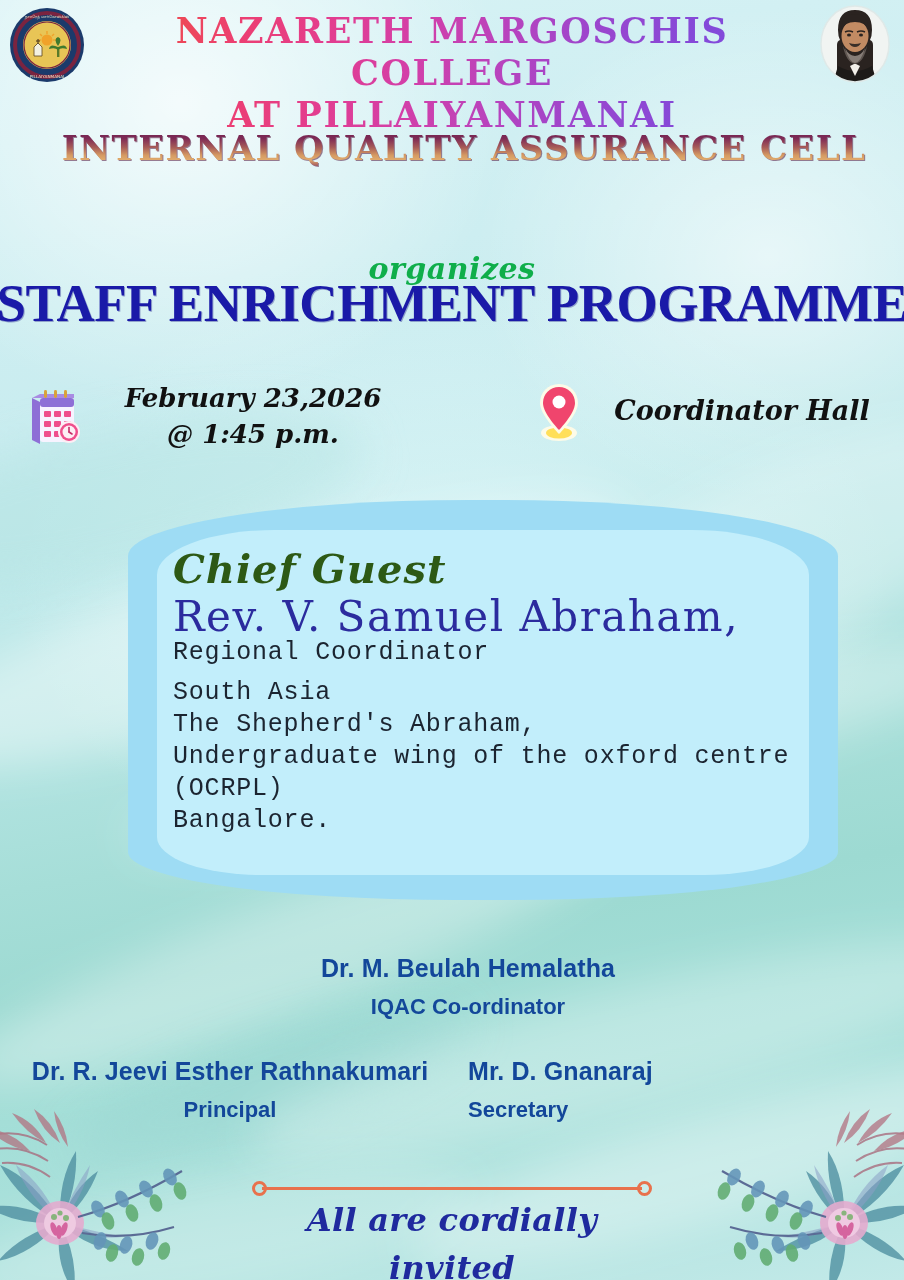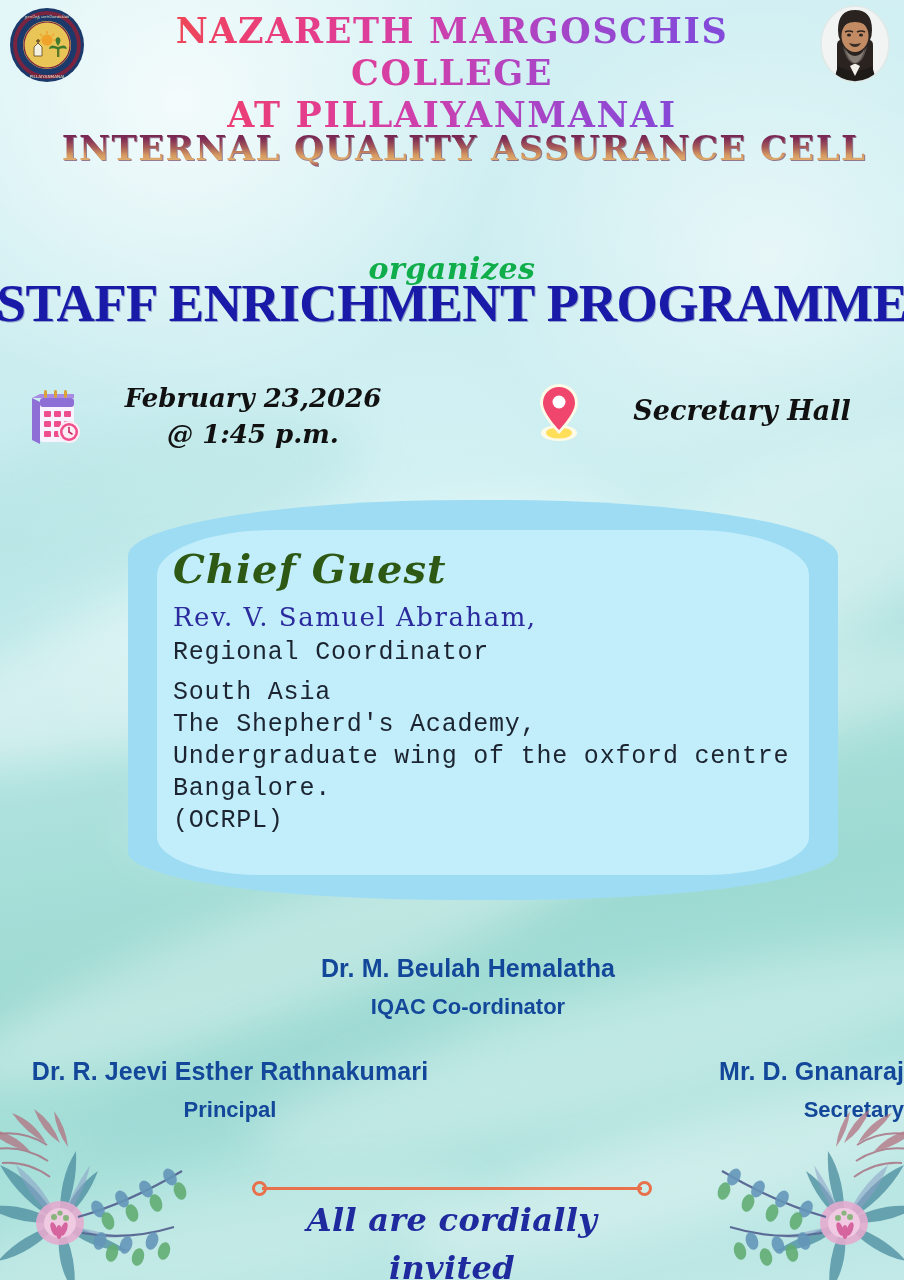--- a/index.html
+++ b/index.html
@@ -224,21 +224,21 @@
     font-style: italic;
     font-weight: bold;
     font-size: 40px;
     line-height: 50px;
     color: #2d5915;
     letter-spacing: 1px;
   }
   .guest-name {
     margin-top: 4px;
     font-family: "DejaVu Serif", serif;
-    font-size: 26px;
+    font-size: 42px;
     line-height: 38px;
     color: #2b2b9e;
     letter-spacing: 1.5px;
   }
   .guest-lines {
     margin-top: 1px;
     font-family: Liberation Mono, monospace;
     font-size: 25px;
     line-height: 32px;
     color: #1b2430;
@@ -258,24 +258,24 @@
   }
   .sig-left {
     position: absolute;
     left: 0;
     top: 1055px;
     width: 460px;
     text-align: center;
   }
   .sig-right {
     position: absolute;
-    right: 0;
+    right: 16px;
     top: 1055px;
     width: 420px;
-    text-align: right;
+    text-align: left;
   }
   .sig-name {
     font-family: "Liberation Sans", sans-serif;
     font-weight: bold;
     font-size: 25px;
     line-height: 33px;
     color: #13479a;
     letter-spacing: 0.1px;
   }
   .sig-role {
@@ -453,34 +453,34 @@
   <div class="venuewrap">
     <div class="pin-icon">
       <svg viewBox="0 0 58 64" width="58" height="64">
         <ellipse cx="29" cy="55" rx="18" ry="8" fill="#fdfbe8"></ellipse>
         <ellipse cx="29" cy="55" rx="13" ry="5.5" fill="#ffdf59"></ellipse>
         <path d="M29 6 C18 6 10 14.5 10 25 C10 37 29 56 29 56 C29 56 48 37 48 25 C48 14.5 40 6 29 6 Z" fill="#fdfbe8"></path>
         <path d="M29 9 C19.8 9 13 16 13 25 C13 35.5 29 52 29 52 C29 52 45 35.5 45 25 C45 16 38.2 9 29 9 Z" fill="#f0456d"></path>
         <circle cx="29" cy="24" r="6.5" fill="#ffffff"></circle>
       </svg>
     </div>
-    <div class="venue-text">Secretary Hall</div>
+    <div class="venue-text">Coordinator Hall</div>
   </div>
 
   <div class="guest-outer"></div>
   <div class="guest-inner">
     <div class="chief-label">Chief Guest</div>
     <div class="guest-name">Rev. V. Samuel Abraham,</div>
     <div class="guest-lines">
       <div>Regional Coordinator</div>
       <div class="gap">South Asia</div>
-      <div>The Shepherd's Academy,</div>
+      <div>The Shepherd's Abraham,</div>
       <div>Undergraduate wing of the oxford centre</div>
+      <div>(OCRPL)</div>
       <div>Bangalore.</div>
-      <div>(OCRPL)</div>
     </div>
   </div>
 
   <div class="sig-center">
     <div class="sig-name">Dr. M. Beulah Hemalatha</div>
     <div class="sig-role">IQAC Co-ordinator</div>
   </div>
 
   <div class="sig-left">
     <div class="sig-name">Dr. R. Jeevi Esther Rathnakumari</div>

